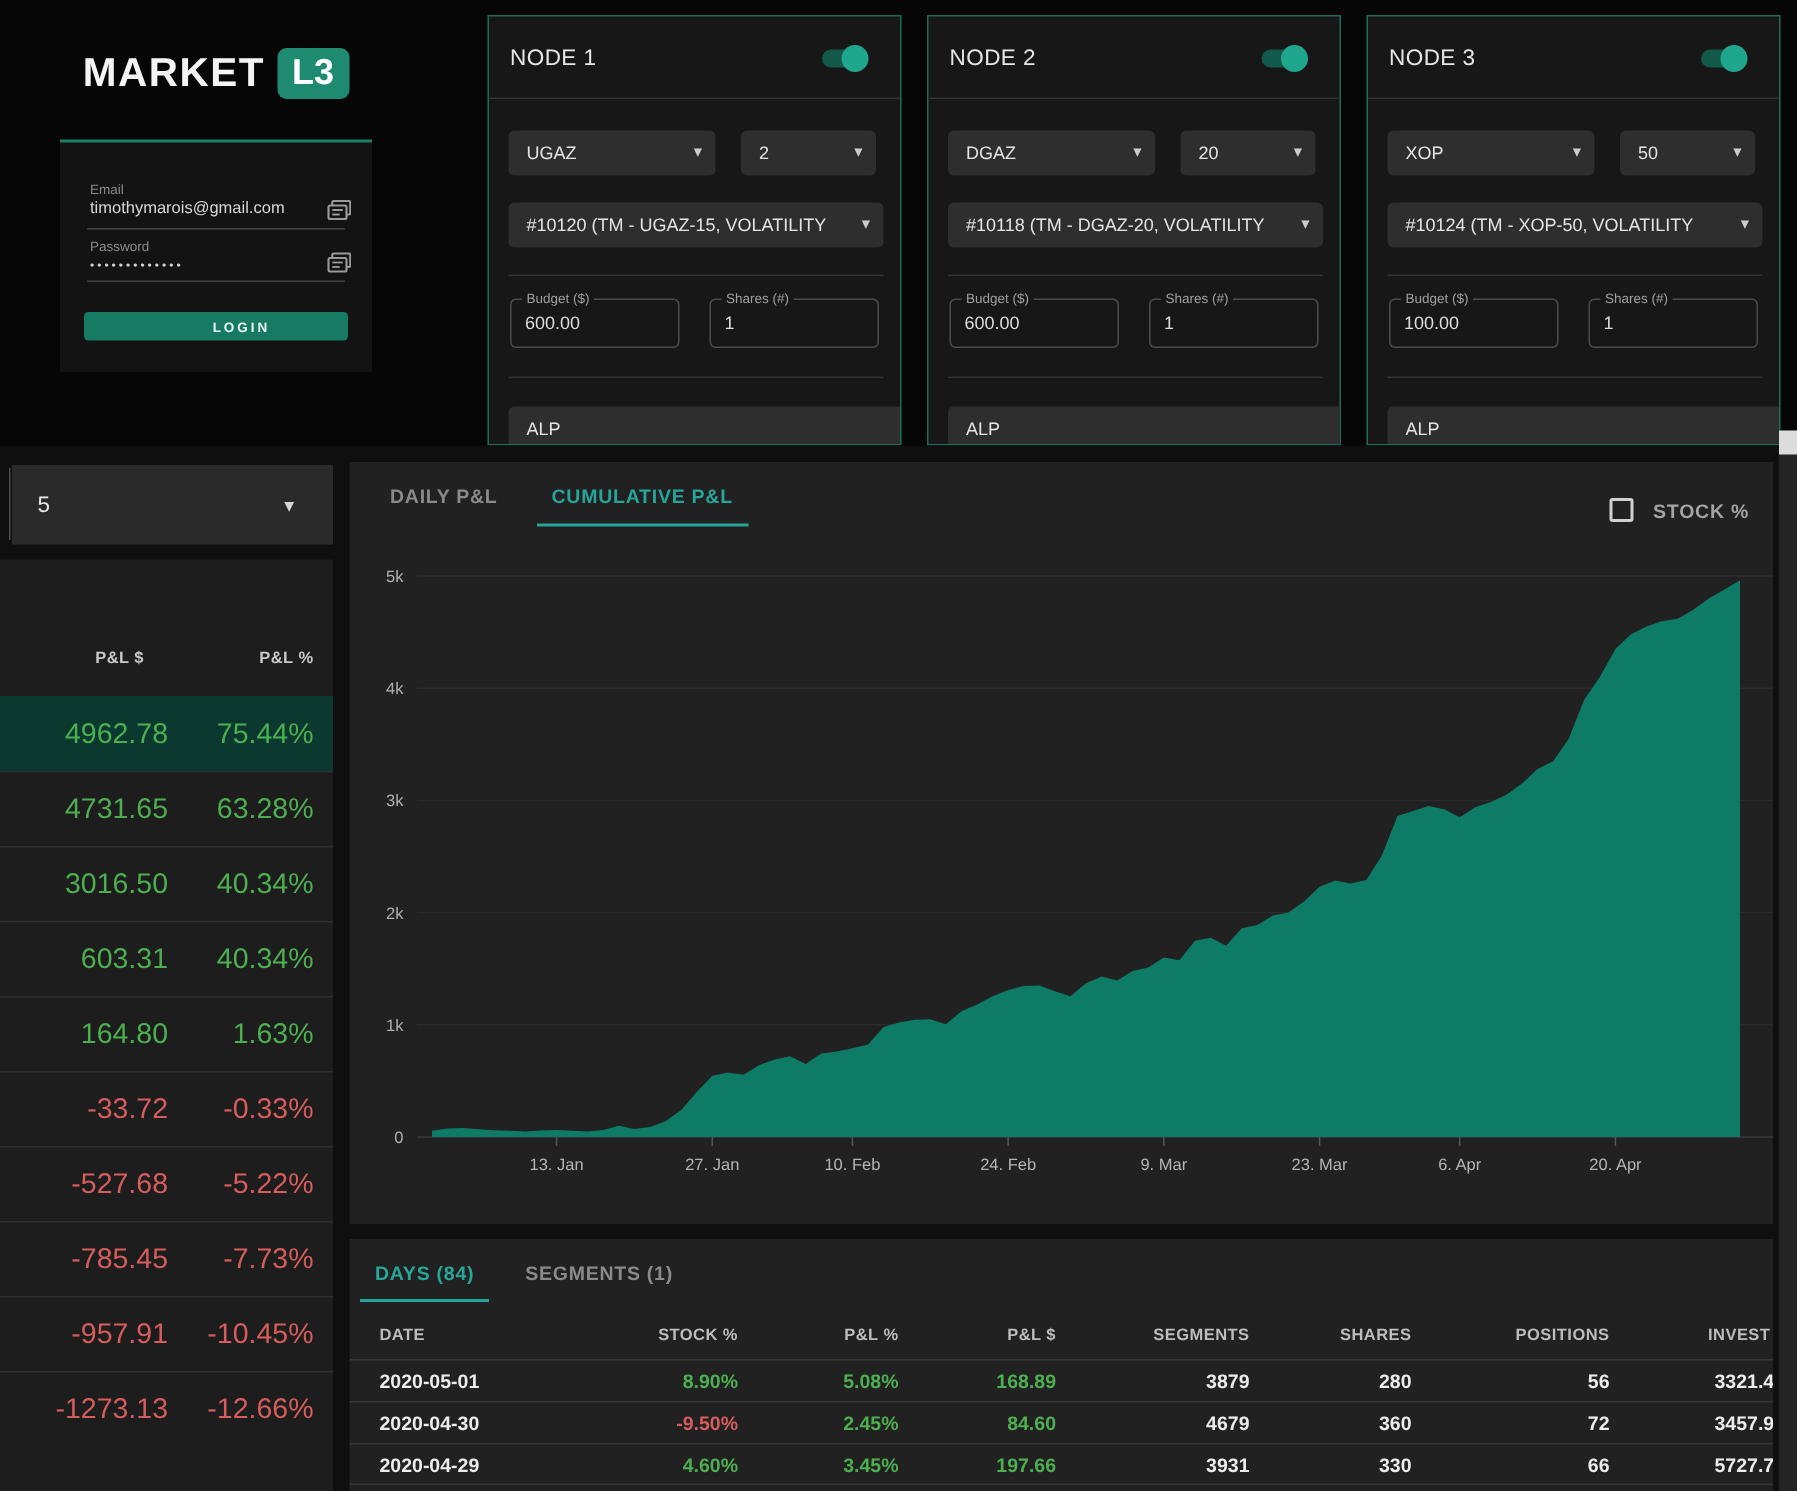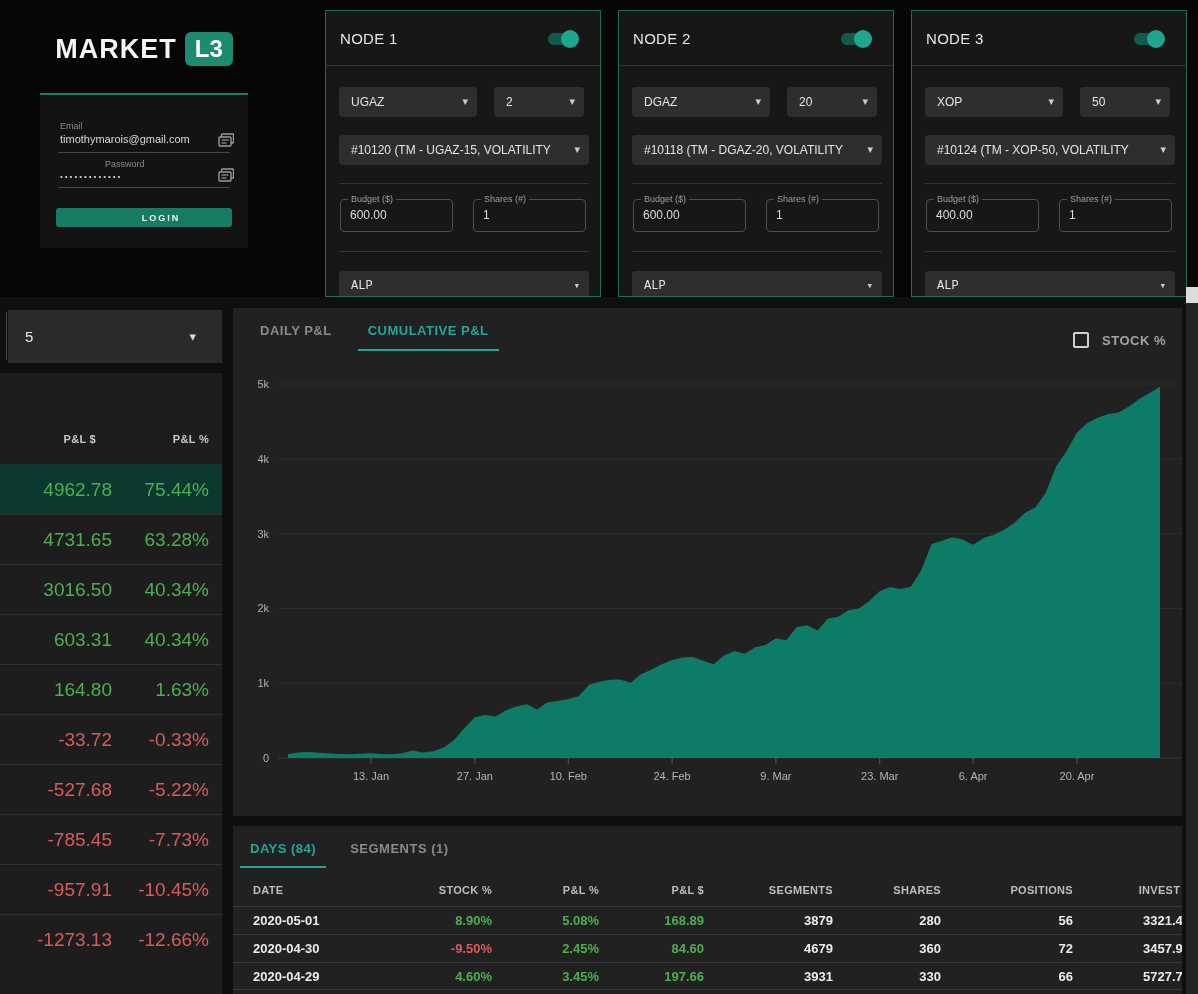--- a/index.html
+++ b/index.html
@@ -30,21 +30,21 @@
   .divider { position:absolute; height:1px; background:#323232; }
   .divider.full { left:0; width:100%; top:54px; }
   .divider.inset1 { left:13px; width:250px; top:172px; }
   .divider.inset2 { left:13px; width:250px; top:240px; }
   .select { position:absolute; height:30px; background:#2e2e2e; border-radius:4px; font-size:12px; color:#e4e4e4;
             display:flex; align-items:center; padding:0 26px 0 12px; white-space:nowrap; overflow:hidden; }
   .select .caret { position:absolute; right:9px; top:50%; transform:translateY(-54%); font-size:11px; color:#cccccc; }
   .sel-symbol { left:13px; top:76px; width:138px;text-align:center; }
   .sel-level { left:168px; top:76px; width:90px; }
   .sel-strategy { left:13px; top:124px; width:250px; }
-  .sel-algo { left:13px; top:260px; width:250px;font-family:Liberation Mono, monospace; }
+  .sel-algo { left:13px; top:260px; width:280px; }
   .field { position:absolute; top:188px; height:33px; width:113px; border:1px solid #4e4e4e; border-radius:4px; }
   .field.f1 { left:14px;text-align:right; } .field.f2 { left:147px; }
   .f-label { position:absolute; left:7px; top:-6px; font-size:9px; color:#9f9f9f; background:#171717; padding:0 3px; white-space:nowrap; }
   .f-value { position:absolute; left:9px; top:8px; font-size:12px; color:#dddddd; }
 
   
   .main-section { position:absolute; left:0; top:297px; width:1198px; height:697px; background:#0f0f0f; }
 
   .side-select { position:absolute; left:8px; top:13px; width:214px; height:53px; background:#2a2a2a;
                  font-size:15px; color:#e8e8e8; display:flex; align-items:center; padding-left:17px; }
@@ -97,21 +97,21 @@
   <div class="login-card">
     <span class="fld-label" style="top:26px;">Email</span>
     <span class="fld-value" style="top:38px;">timothymarois@gmail.com</span>
     <span class="fld-line" style="top:57px;"></span>
     <svg class="adorn-icon" style="top:38px;" viewBox="0 0 16 14">
       <rect x="3.5" y="1" width="12" height="9" rx="1" fill="none" stroke="#9a9a9a" stroke-width="1.4"></rect>
       <rect x="1" y="4" width="12" height="9" rx="1" fill="#131313" stroke="#9a9a9a" stroke-width="1.4"></rect>
       <line x1="3.5" y1="7" x2="10.5" y2="7" stroke="#9a9a9a" stroke-width="1.2"></line>
       <line x1="3.5" y1="10" x2="8.5" y2="10" stroke="#9a9a9a" stroke-width="1.2"></line>
     </svg>
-    <span class="fld-label" style="top:64px;margin-left:45px;">Password</span>
+    <span class="fld-label" style="top:64px;">Password</span>
     <span class="fld-value pw-dots" style="top:77px;">•••••••••••••</span>
     <span class="fld-line" style="top:92px;"></span>
     <svg class="adorn-icon" style="top:73px;" viewBox="0 0 16 14">
       <rect x="3.5" y="1" width="12" height="9" rx="1" fill="none" stroke="#9a9a9a" stroke-width="1.4"></rect>
       <rect x="1" y="4" width="12" height="9" rx="1" fill="#131313" stroke="#9a9a9a" stroke-width="1.4"></rect>
       <line x1="3.5" y1="7" x2="10.5" y2="7" stroke="#9a9a9a" stroke-width="1.2"></line>
       <line x1="3.5" y1="10" x2="8.5" y2="10" stroke="#9a9a9a" stroke-width="1.2"></line>
     </svg>
     <button class="login-btn">LOGIN</button>
   </div>
@@ -205,21 +205,21 @@
       <span>50</span>
       <span class="caret">▾</span>
     </div>
     <div class="select sel-strategy">
       <span>#10124 (TM - XOP-50, VOLATILITY</span>
       <span class="caret">▾</span>
     </div>
     <div class="divider inset1"></div>
     <div class="field f1">
       <span class="f-label">Budget ($)</span>
-      <span class="f-value">400.00</span>
+      <span class="f-value">100.00</span>
     </div>
     <div class="field f2">
       <span class="f-label">Shares (#)</span>
       <span class="f-value">1</span>
     </div>
     <div class="divider inset2"></div>
     <div class="select sel-algo">
       <span>ALP</span>
       <span class="caret">▾</span>
     </div>

